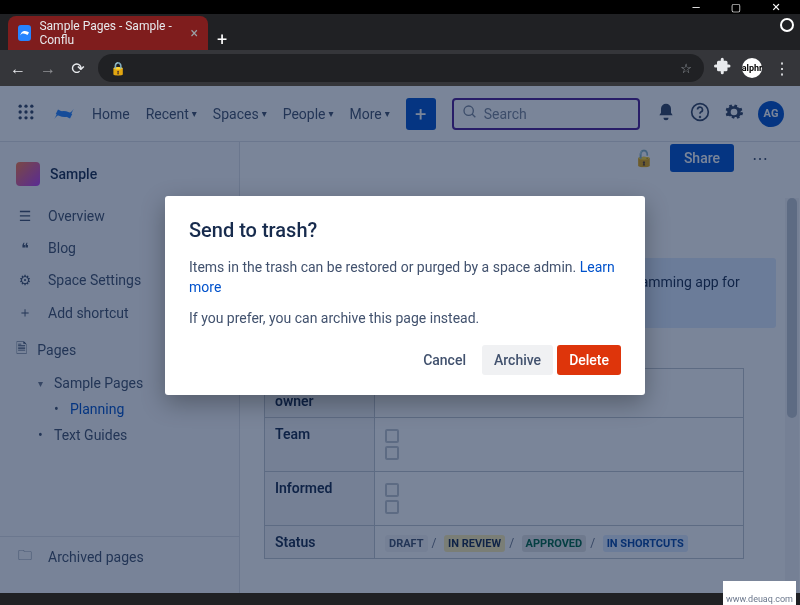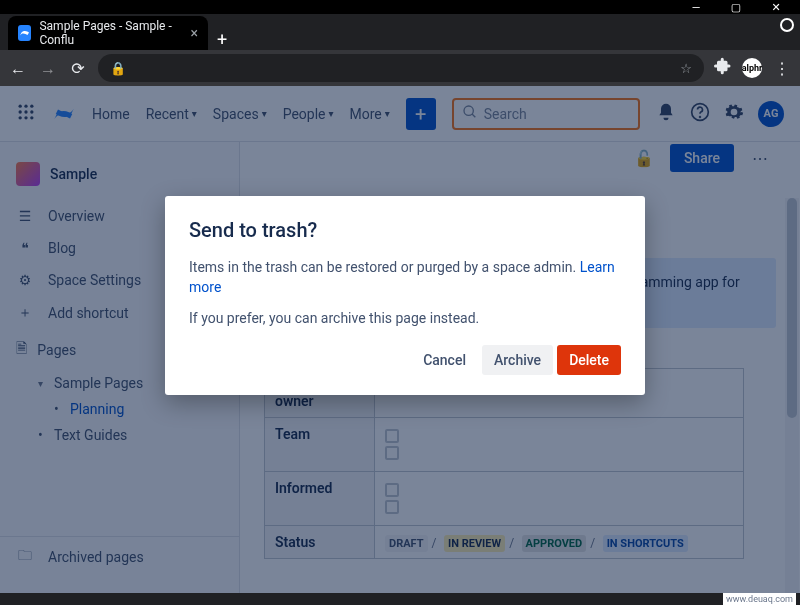--- a/index.html
+++ b/index.html
@@ -4,21 +4,21 @@
 <style>
 * { box-sizing: border-box; margin: 0; padding: 0; font-family: -apple-system, BlinkMacSystemFont, "Segoe UI", Roboto, sans-serif; }
 body { width: 800px; height: 605px; overflow: hidden; background: #202124; position: relative; }
 
 
 .titlebar { height: 14px; background: #000; display: flex; justify-content: flex-end; align-items: center; padding: 0 4px; }
 .winbtn { width: 40px; height: 14px; display: flex; align-items: center; justify-content: center; color: #fff; font-size: 11px; }
 
 
 .tabbar { height: 36px; background: #202124; display: flex; align-items: flex-end; padding-left: 8px; position: relative; }
-.tab { background: #000000; color: #e8eaed; height: 34px; width: 200px; border-radius: 8px 8px 0 0; display: flex; align-items: center; padding: 0 10px; font-size: 12px; gap: 8px; }
+.tab { background: #7f1d1d; color: #e8eaed; height: 34px; width: 200px; border-radius: 8px 8px 0 0; display: flex; align-items: center; padding: 0 10px; font-size: 12px; gap: 8px; }
 .tab .favicon { width: 16px; height: 16px; background: #2684ff; border-radius: 3px; display:flex; align-items:center; justify-content:center; }
 .tab .close { margin-left: auto; font-size: 14px; color: #9aa0a6; }
 .newtab { color: #fff; font-size: 18px; width: 28px; text-align: center; }
 .tabbar .right-icons { position: absolute; right: 6px; top: 4px; display:flex; gap: 20px; align-items:center; }
 
 
 .addrbar { height: 36px; background: #35363a; display: flex; align-items: center; padding: 0 8px; gap: 10px; }
 .addrbar .navico { color: #e8eaed; width: 20px; text-align:center; font-size: 16px; }
 .omni { flex: 1; background: #202124; height: 28px; border-radius: 14px; display: flex; align-items: center; padding: 0 12px; color: #9aa0a6; font-size: 13px; gap: 8px; }
 .omni .lock { color: #9aa0a6; }
@@ -29,21 +29,21 @@
 .addrbar .avatar-ext { width: 20px; height: 20px; background: #fff; color:#000; border-radius:50%; font-size:9px; font-weight:bold; display:flex; align-items:center; justify-content:center; }
 
 
 .app { background: #fff; height: calc(605px - 14px - 36px - 36px - 12px); position: relative; overflow:hidden; }
 .topnav { height: 56px; border-bottom: 1px solid #dfe1e6; display: flex; align-items: center; padding: 0 16px; gap: 16px; font-size: 14px; color: #42526e; }
 .topnav .waffle { color: #344563; }
 .topnav .logo { width: 24px; height: 24px; }
 .topnav .navlink { cursor: pointer; display:flex; align-items:center; gap:3px; }
 .topnav .chev { font-size: 10px; color: #42526e; }
 .topnav .create { width: 32px; height: 32px; background: #0052cc; color: #fff; border-radius: 3px; display:flex; align-items:center; justify-content:center; font-size: 20px; }
-.topnav .search { margin-left: auto; width: 200px; height: 32px; border: 2px solid #f97316; border-radius: 4px; display:flex; align-items:center; padding: 4px 8px; gap:6px; color:#7a869a; font-size:14px; }
+.topnav .search { margin-left: auto; width: 200px; height: 32px; border: 2px solid #4c1d95; border-radius: 4px; display:flex; align-items:center; padding: 4px 8px; gap:6px; color:#7a869a; font-size:14px; }
 .topnav .righticons { display:flex; align-items:center; gap: 14px; color:#344563; }
 .topnav .ag { width:26px; height:26px; border-radius:50%; background:#0052cc; color:#fff; font-size:11px; font-weight:bold; display:flex; align-items:center; justify-content:center; }
 
 .body { display:flex; height: calc(100% - 56px); }
 .sidebar { width: 240px; background:#fafbfc; border-right:1px solid #dfe1e6; padding: 16px 0; font-size:14px; color:#42526e; display:flex; flex-direction:column; position:relative;}
 .space-hdr { display:flex; align-items:center; gap:10px; padding: 4px 16px 14px; font-weight:500; color:#172b4d; }
 .space-hdr .spicon { width:24px; height:24px; background: linear-gradient(135deg,#ff7b47,#b93df3); border-radius:4px; }
 .side-item { display:flex; align-items:center; gap:14px; padding: 8px 16px; cursor:pointer; }
 .side-item .ico { width:18px; text-align:center; color:#42526e; }
 .side-sect { padding: 14px 16px 6px; font-size:11px; font-weight:600; color:#6b778c; letter-spacing:0.3px; }
@@ -83,21 +83,21 @@
 .modal a { color:#0052cc; text-decoration:none; }
 .modal .actions { display:flex; justify-content:flex-end; gap:4px; margin-top:16px; }
 .modal button { border:none; padding:7px 12px; font-size:14px; border-radius:3px; cursor:pointer; font-weight:500;}
 .btn-cancel { background:transparent; color:#42526e; }
 .btn-archive { background:#f0f1f3; color:#42526e; }
 .btn-delete { background:#de350b; color:#fff; }
 
 .scrollbar { position:absolute; right:1px; top:56px; bottom:0; width:14px; background:#f4f5f7; }
 .scrollbar .thumb { position:absolute; top:0; left:2px; right:2px; height:220px; background:#c1c7d0; border-radius:5px;}
 
-.footer-url { position:absolute; right:4px; bottom:0; font-size:9px; color:#6b778c; background:#fff; height:12px; line-height:12px; padding:0 3px;}
+.footer-url { position:absolute; right:4px; bottom:0; font-size:9px; color:#6b778c; background:#fff; height:12px; line-height:12px; padding:12px 3px;}
 </style>
 </head>
 <body>
 
 <div class="titlebar">
   <div class="winbtn">—</div>
   <div class="winbtn">▢</div>
   <div class="winbtn">✕</div>
 </div>
 

